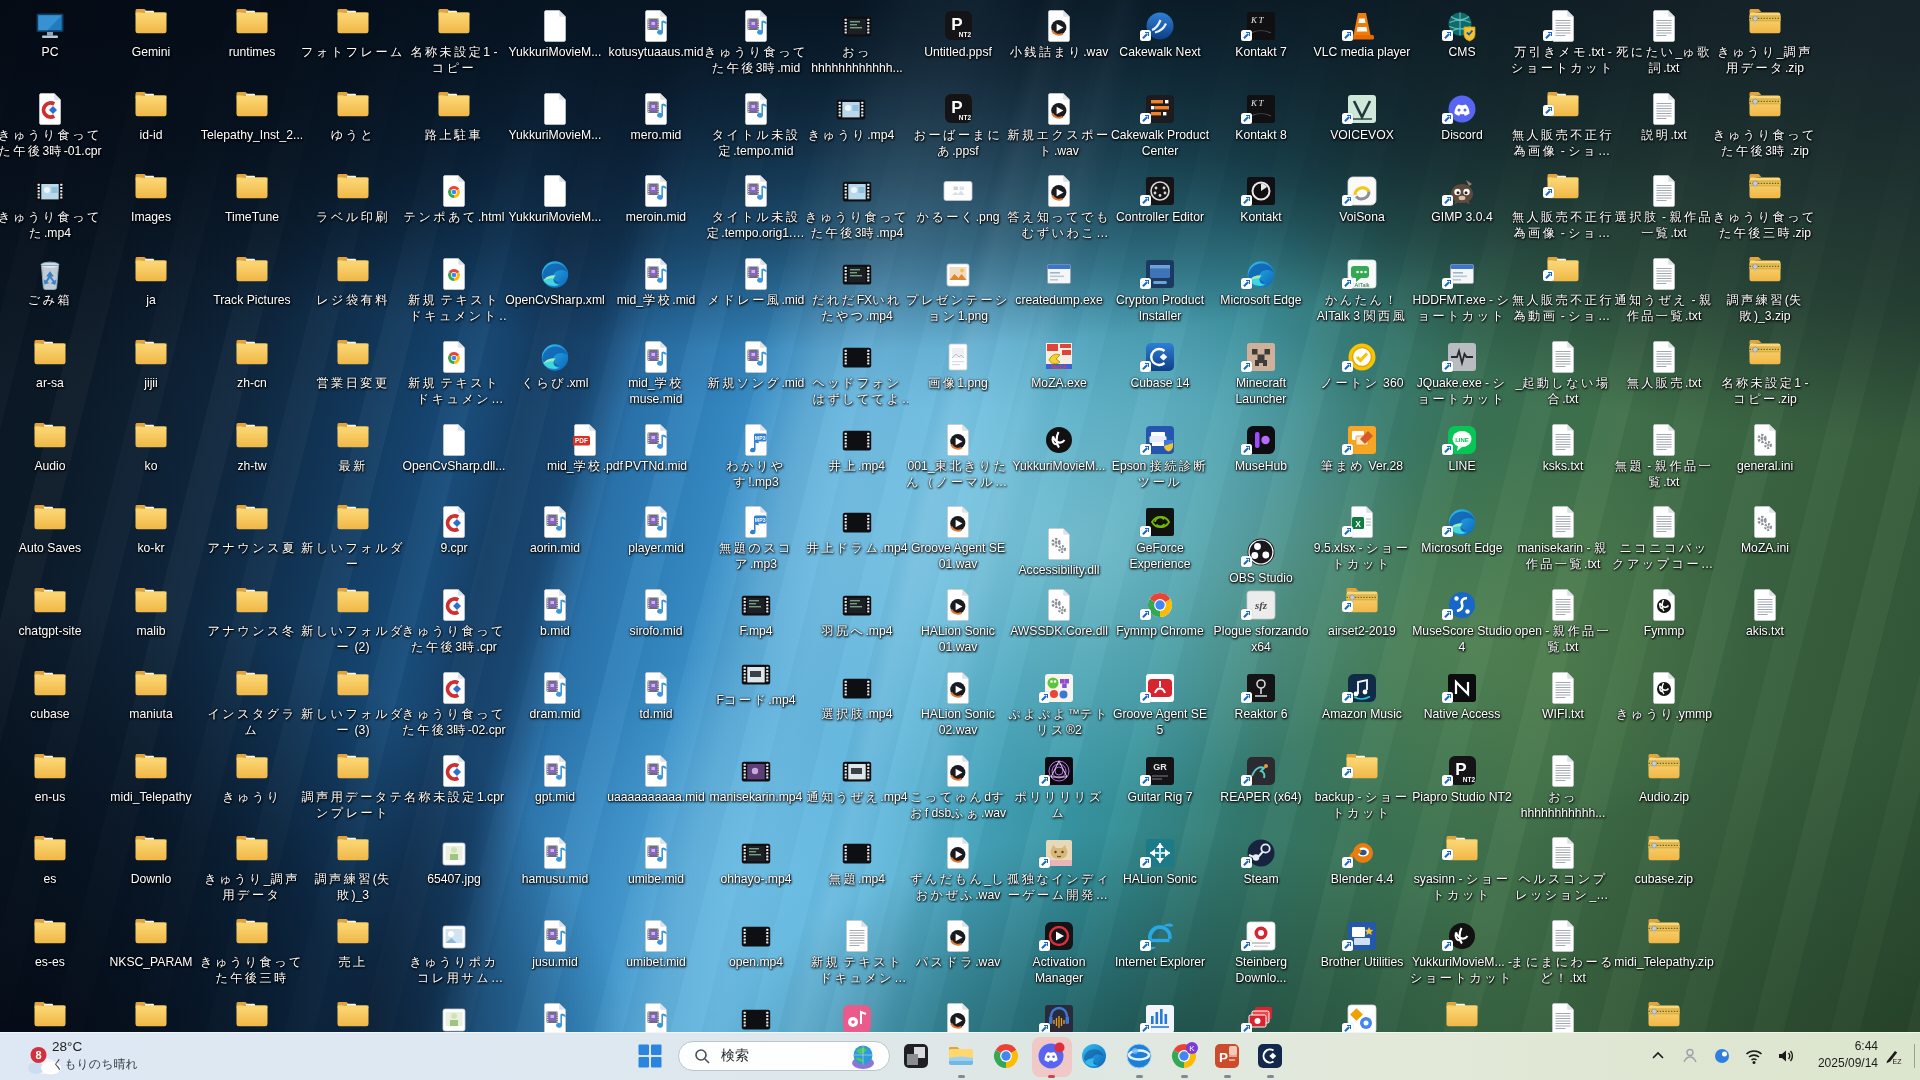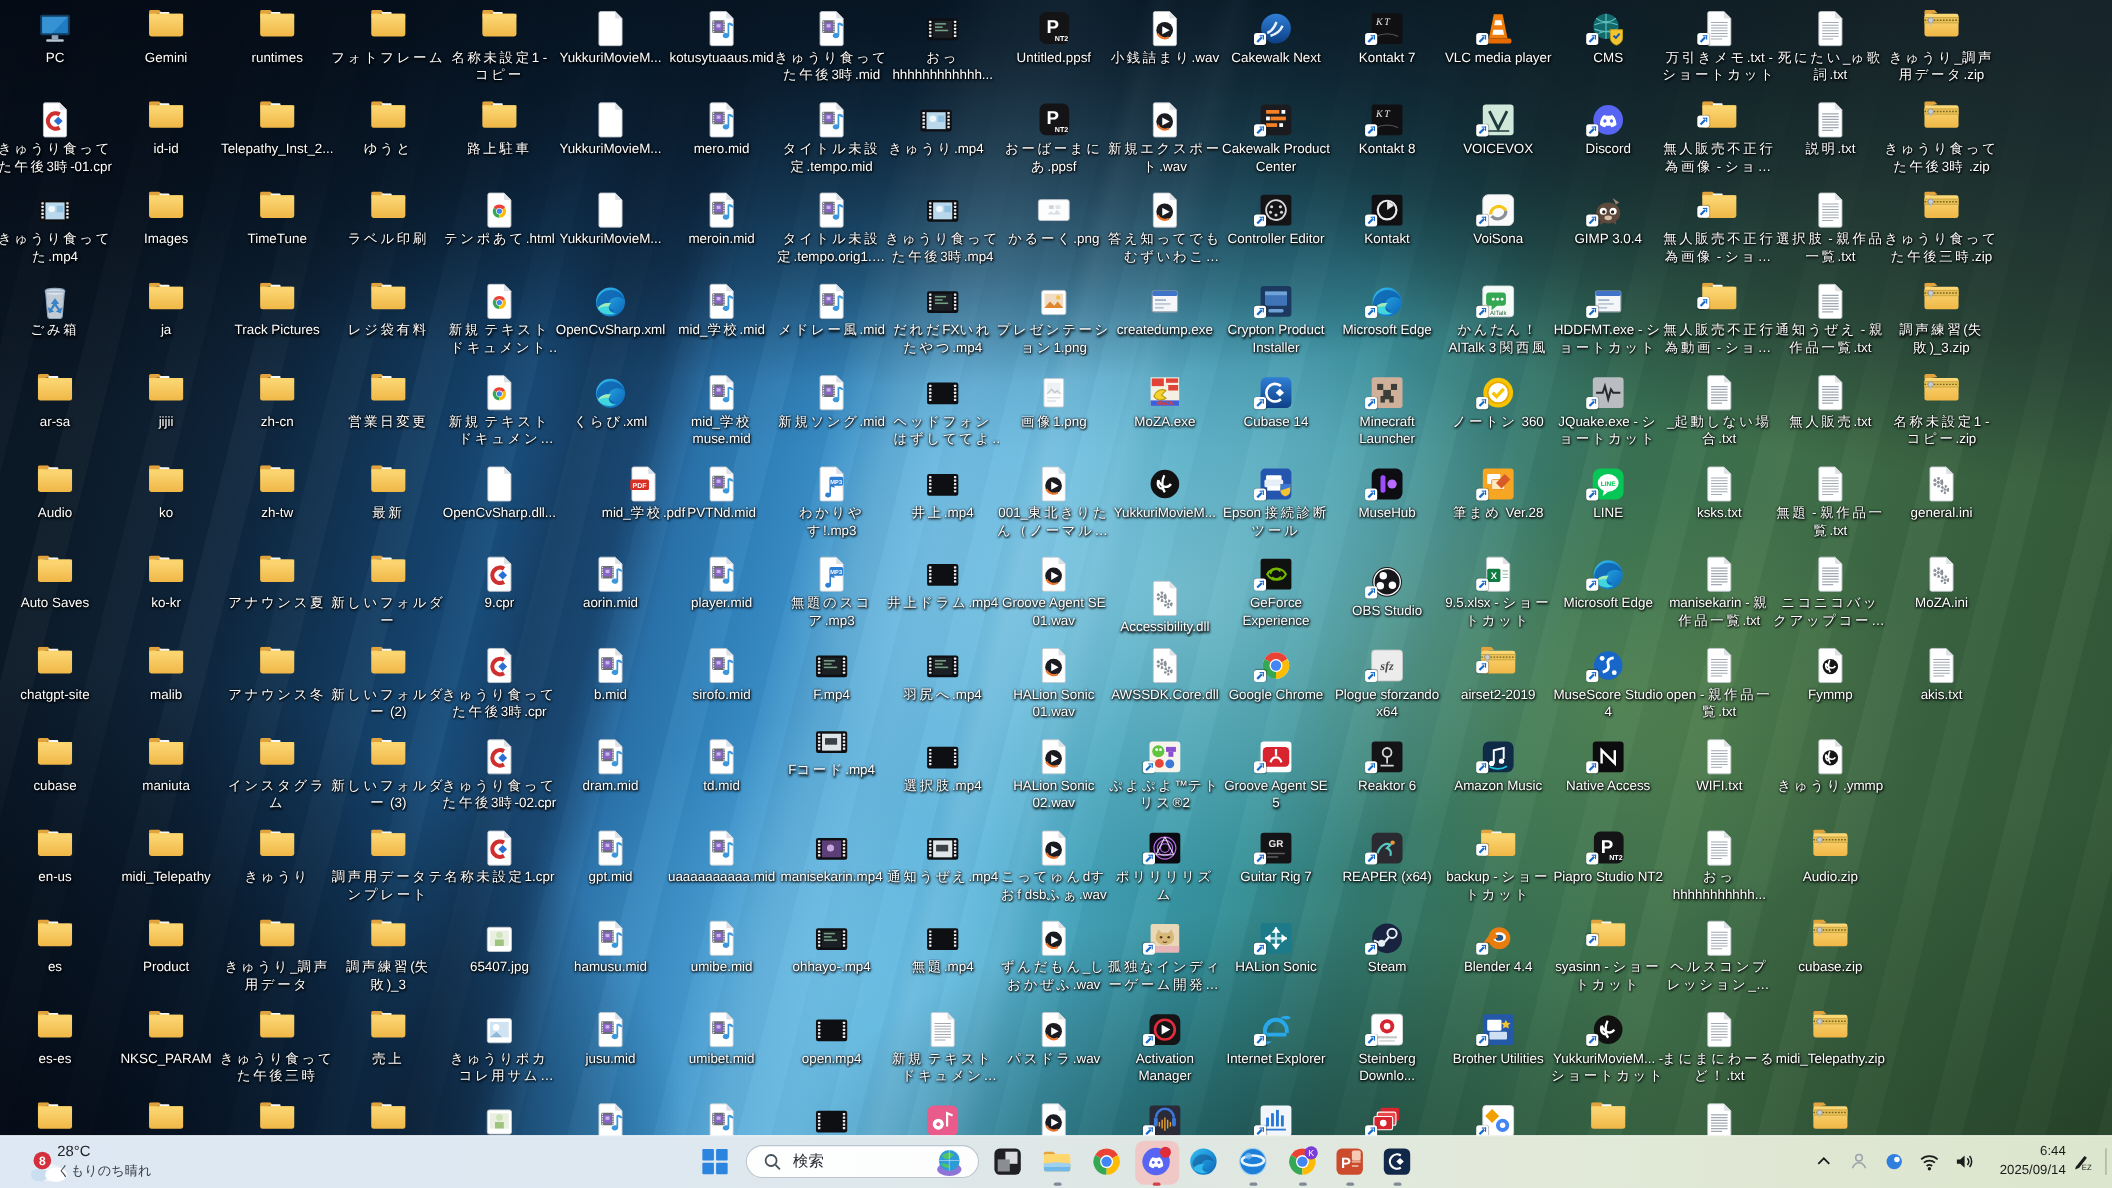--- a/index.html
+++ b/index.html
@@ -1384,21 +1384,21 @@
     </svg>
     <div class="t">Accessibility.dll</div>
   </div>
 <div class="c" style="left:1108px;top:505px">
     <svg class="i">
       <use href="#gfe"></use>
     </svg>
     <i class="sa"></i>
     <div class="t">GeForce Experience</div>
   </div>
-<div class="c" style="left:1209px;top:512px">
+<div class="c" style="left:1209px;top:535px">
     <svg class="i">
       <use href="#obs"></use>
     </svg>
     <i class="sa"></i>
     <div class="t">OBS Studio</div>
   </div>
 <div class="c" style="left:1310px;top:505px">
     <svg class="i">
       <use href="#xls"></use>
     </svg>
@@ -1494,21 +1494,21 @@
     <svg class="i">
       <use href="#ini"></use>
     </svg>
     <div class="t">AWSSDK.Core.dll</div>
   </div>
 <div class="c" style="left:1108px;top:588px">
     <svg class="i">
       <use href="#chr"></use>
     </svg>
     <i class="sa"></i>
-    <div class="t">Google Chrome</div>
+    <div class="t">Fymmp Chrome</div>
   </div>
 <div class="c" style="left:1209px;top:588px">
     <svg class="i">
       <use href="#sfz"></use>
     </svg>
     <i class="sa"></i>
     <div class="t">Plogue sforzando x64</div>
   </div>
 <div class="c" style="left:1310px;top:588px">
     <svg class="i">
@@ -1759,21 +1759,21 @@
 <div class="c" style="left:-2px;top:836px">
     <svg class="i">
       <use href="#fo"></use>
     </svg>
     <div class="t">es</div>
   </div>
 <div class="c" style="left:99px;top:836px">
     <svg class="i">
       <use href="#fo"></use>
     </svg>
-    <div class="t">Product</div>
+    <div class="t">Downlo</div>
   </div>
 <div class="c" style="left:200px;top:836px">
     <svg class="i">
       <use href="#fo"></use>
     </svg>
     <div class="t"><span class="j">きゅうり</span>_<span class="j">調声用データ</span></div>
   </div>
 <div class="c" style="left:301px;top:836px">
     <svg class="i">
       <use href="#fo"></use>

